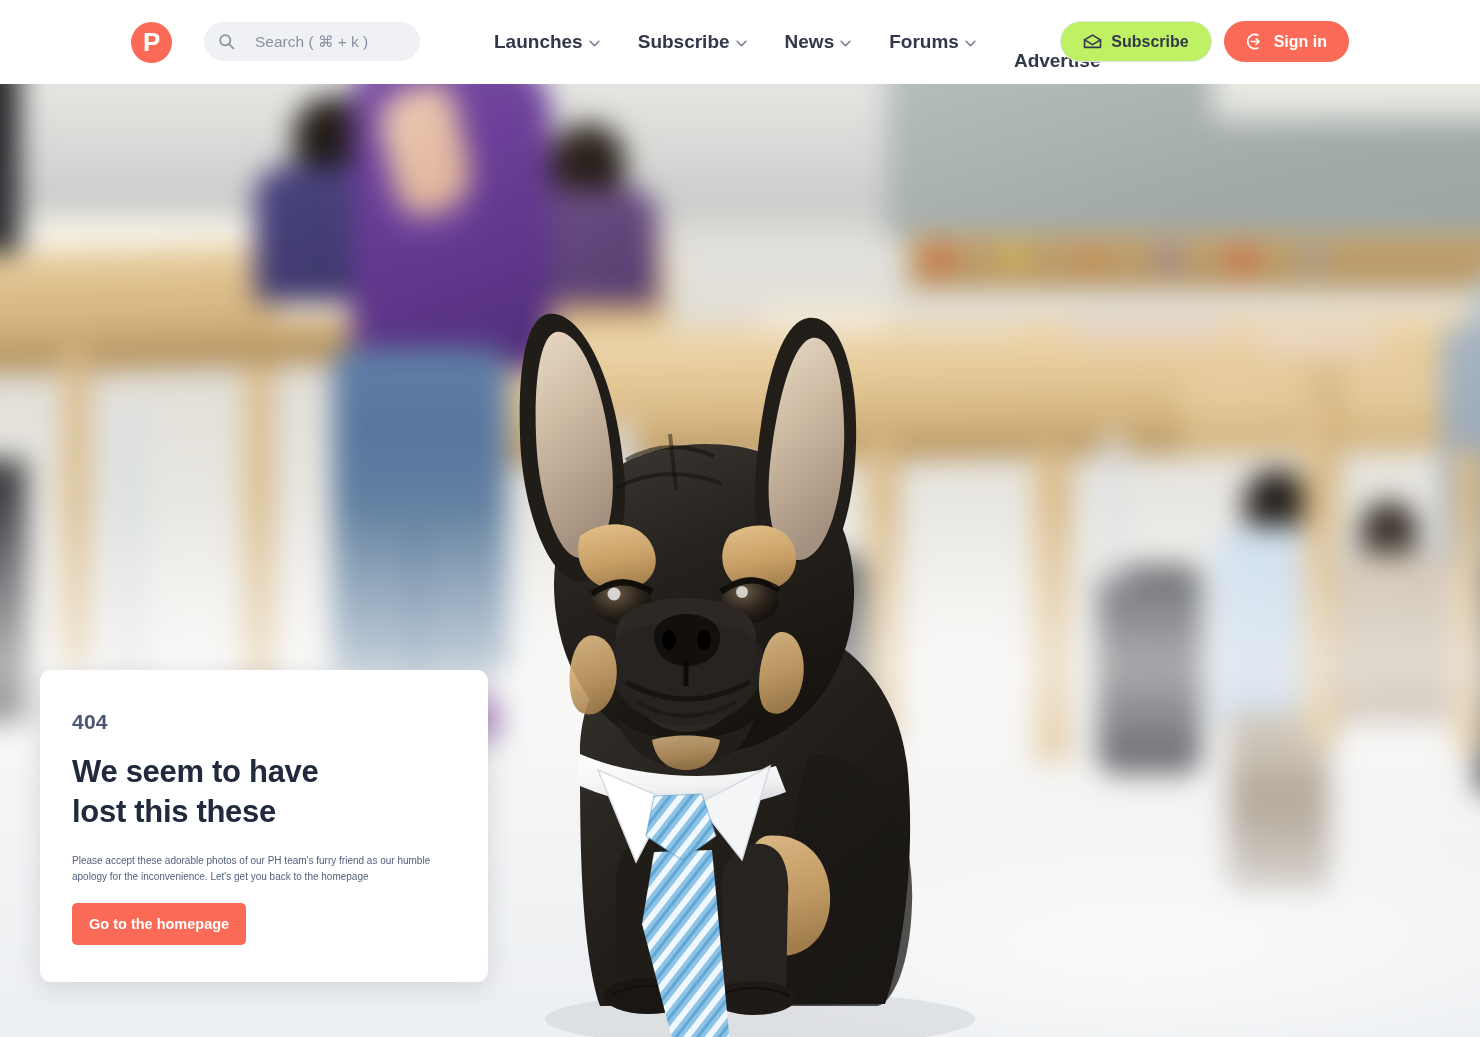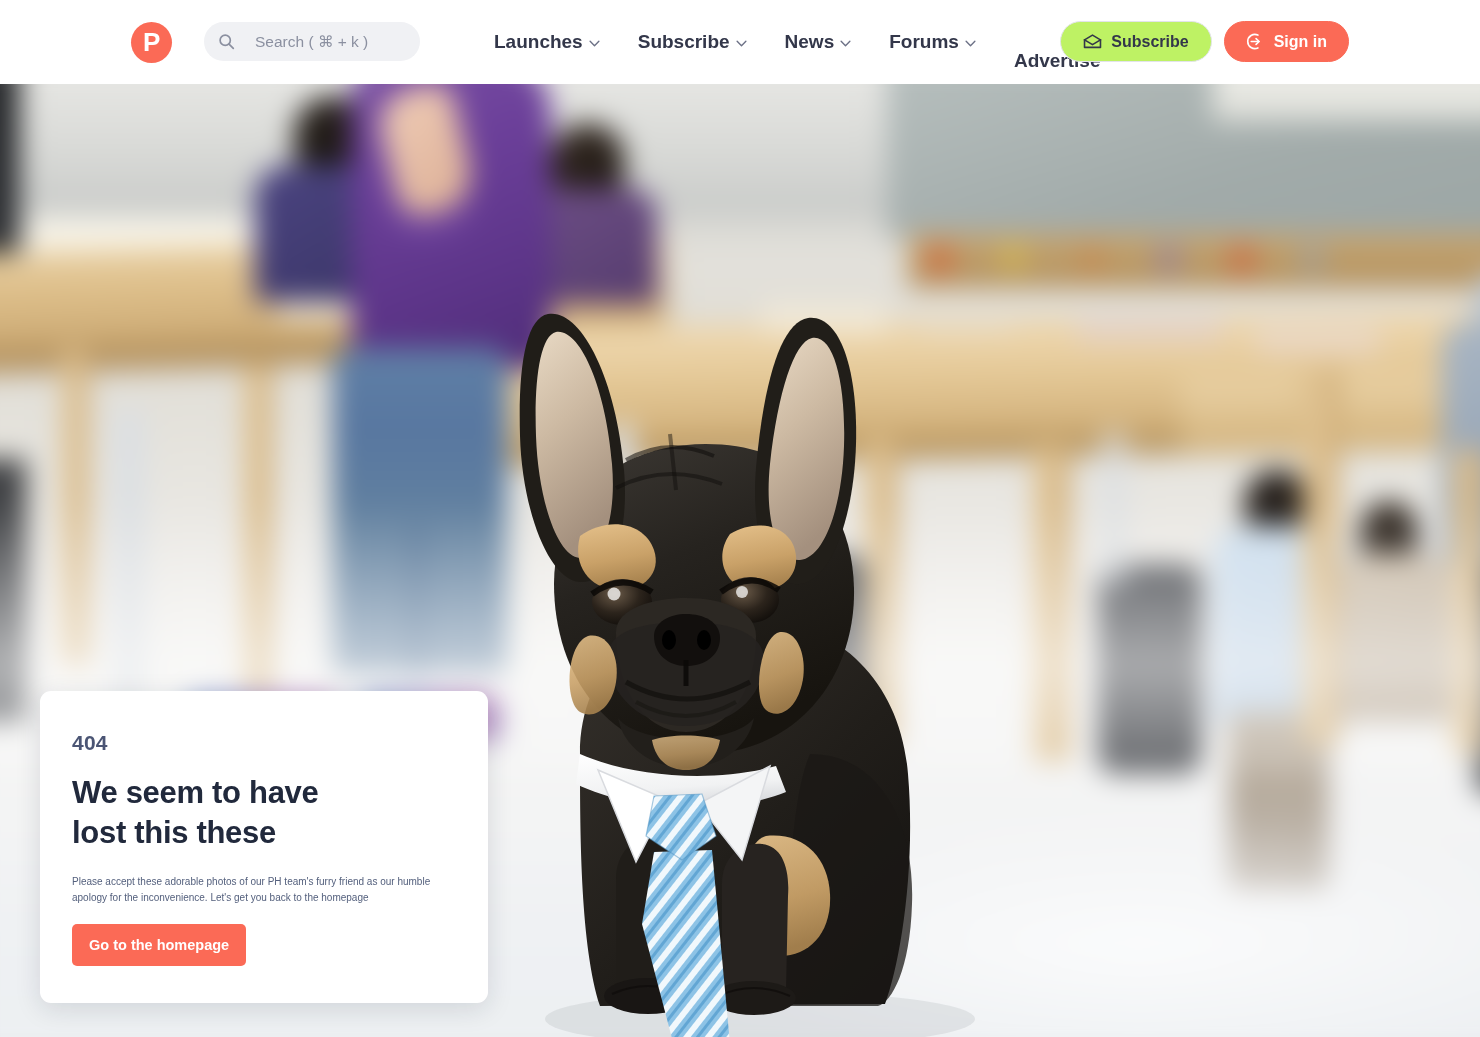--- a/index.html
+++ b/index.html
@@ -375,21 +375,21 @@
   }
 
   
   .dog { position: absolute; left: 0; top: 0; width: 1480px; height: 953px; }
   .dog svg { position: absolute; left: 430px; top: 200px; display: block; }
 
   
   .card {
     position: absolute;
     left: 40px;
-    top: 691px;
+    top: 670px;
     width: 448px;
     height: 312px;
     background: #ffffff;
     border-radius: 11px;
     box-shadow: 0 6px 26px rgba(25,32,55,.13);
     padding: 40px 32px 0 32px;
     z-index: 20;
   }
   .card-code {
     font-size: 21px;

